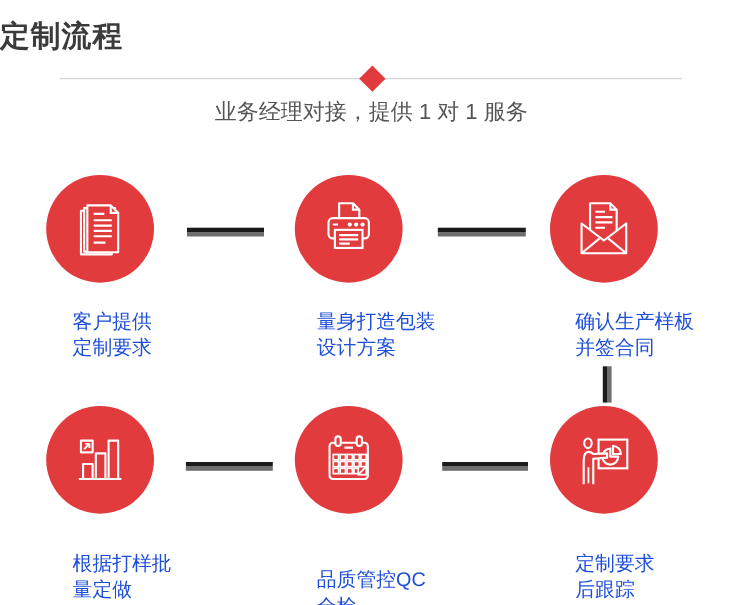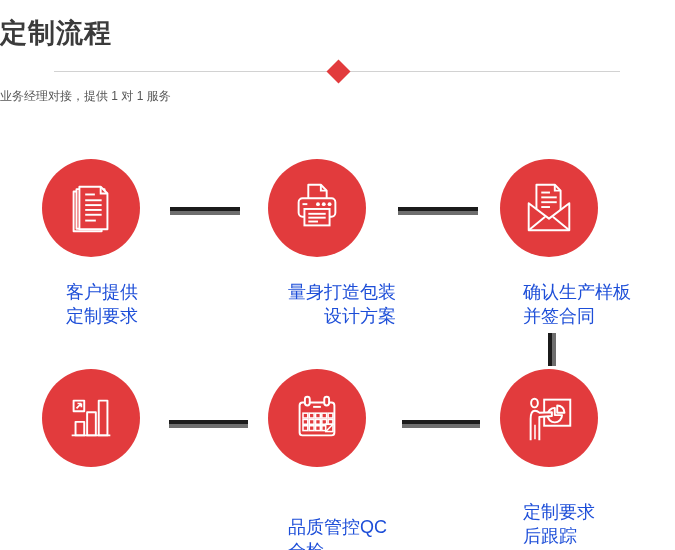--- a/index.html
+++ b/index.html
@@ -5,41 +5,41 @@
   html,body{margin:0;padding:0;background:#fff;}
   body{font-family:"Liberation Sans","DejaVu Sans",sans-serif;}
   .page{position:relative;width:675px;height:550px;background:#ffffff;overflow:hidden;}
 
   
   .title{position:absolute;top:15px;left:0;width:100%;
          font-size:27px;font-weight:bold;color:#3b3b3b;letter-spacing:1px;}
   .divider{position:absolute;top:71px;left:54px;width:566px;height:1px;background:#d2d2d2;}
   .diamond{position:absolute;top:63px;left:330px;width:17px;height:17px;background:#e23b3d;
            transform:rotate(45deg);z-index:2;}
-  .subtitle{position:absolute;top:88px;left:0;width:100%;
-            font-size:12px;color:#555555;}
+  .subtitle{position:absolute;top:88px;left:0;width:100%;text-align:center;
+            font-size:20px;color:#555555;}
 
   
   .circle{position:absolute;width:98px;height:98px;border-radius:50%;background:#e23b3d;
           display:flex;align-items:center;justify-content:center;}
   .circle svg{display:block;}
 
   
   .step-label{position:absolute;font-size:18px;line-height:24px;color:#1d4ed8;white-space:pre-line;}
 
   
   .connector-h{position:absolute;height:8px;
                background:linear-gradient(to bottom,#1b1b1b 0 50%,#6e6e6e 50% 100%);}
   .connector-v{position:absolute;width:8px;
                background:linear-gradient(to right,#1b1b1b 0 50%,#6e6e6e 50% 100%);}
 
   
   .c-r1c1{left:42px;top:159px;}  .c-r1c2{left:268px;top:159px;} .c-r1c3{left:500px;top:159px;}
   .c-r2c1{left:42px;top:369px;}  .c-r2c2{left:268px;top:369px;} .c-r2c3{left:500px;top:369px;}
-  .l-r1c1{left:66px;top:280px;}  .l-r1c2{left:288px;top:280px;text-align:right;} .l-r1c3{left:523px;top:280px;}
+  .l-r1c1{left:66px;top:280px;}  .l-r1c2{left:288px;top:280px;} .l-r1c3{left:523px;top:280px;}
   .l-r2c1{left:66px;top:500px;}  .l-r2c2{left:288px;top:515px;} .l-r2c3{left:523px;top:500px;}
 </style>
 </head>
 <body>
 
 <div class="page">
 
   <div class="title">定制流程</div>
   <div class="divider"></div>
   <div class="diamond"></div>
@@ -120,20 +120,22 @@
       <g fill="#e23b3d" stroke="#fff" stroke-width="2" stroke-linejoin="round">
         <rect x="14" y="34" width="9" height="14"></rect>
         <rect x="26" y="24" width="9" height="24"></rect>
         <rect x="38" y="12" width="9" height="36"></rect>
         <rect x="12" y="12" width="11" height="11"></rect>
       </g>
       <path d="M10,48 h40" stroke="#fff" stroke-width="2"></path>
       <path d="M15,20 l5,-5 M20,15 h-4 M20,15 v4" stroke="#fff" stroke-width="1.8" fill="none"></path>
     </svg>
   </div>
+  <div class="step-label l-r2c1">根据打样批
+量定做</div>
 
   <div class="circle c-r2c2">
     <svg width="58" height="58" viewBox="0 0 60 60">
       <rect x="12" y="14" width="36" height="34" rx="3" fill="#e23b3d" stroke="#fff" stroke-width="2"></rect>
       <path d="M26,18.5 h8" stroke="#fff" stroke-width="2"></path>
       <g fill="#e23b3d" stroke="#fff" stroke-width="2">
         <rect x="17.5" y="8" width="5" height="9" rx="2.5"></rect>
         <rect x="37.5" y="8" width="5" height="9" rx="2.5"></rect>
       </g>
       <g fill="none" stroke="#fff" stroke-width="1.6">

